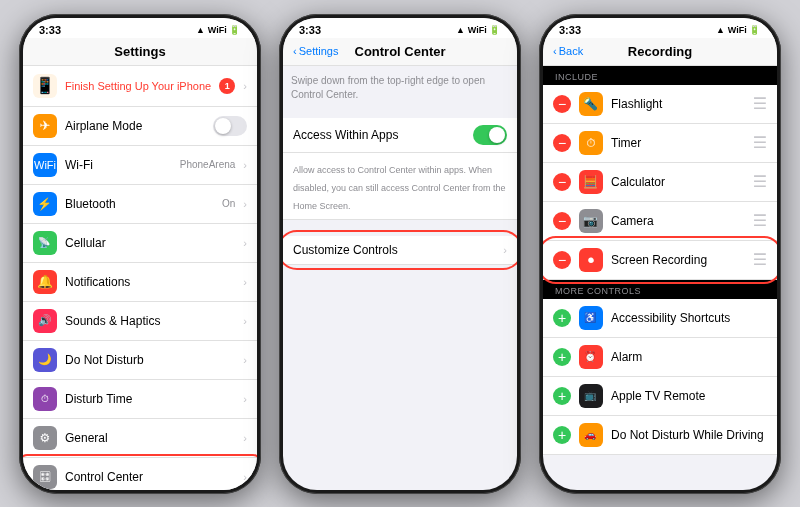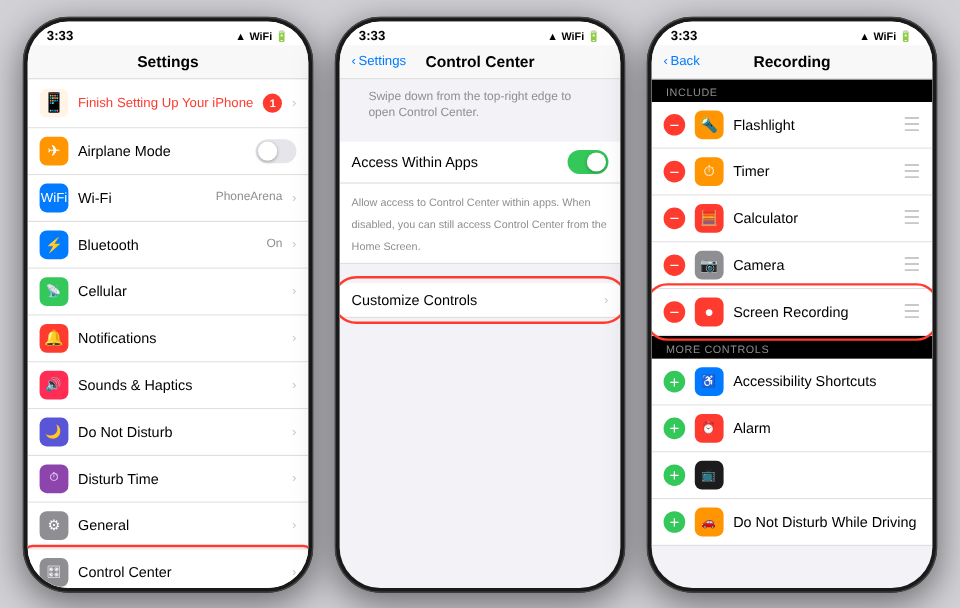--- a/index.html
+++ b/index.html
@@ -169,21 +169,21 @@
     }
     .finish-banner .finish-text {
       flex: 1;
       font-size: 11px;
       color: #ff3b30;
       font-weight: 500;
     }
 
     
     .cc-description {
-      padding: 8px 24px;
+      padding: 8px 8px;
       font-size: 10px;
       color: #8e8e93;
       background: #f2f2f7;
       line-height: 1.4;
     }
 
     .cc-section-title {
       padding: 6px 12px 3px;
       font-size: 9px;
       color: #8e8e93;
@@ -462,20 +462,21 @@
         <div class="icon-box" style="background:#ff3b30;">
             <span style="color:white;font-size:10px;">⏰</span>
           </div>
         <span class="item-text">Alarm</span>
       </div>
       <div class="settings-item">
         <div class="plus-btn">+</div>
         <div class="icon-box" style="background:#1c1c1e;">
             <span style="color:white;font-size:10px;">📺</span>
           </div>
+        <span class="item-text">Apple TV Remote</span>
       </div>
       <div class="settings-item">
         <div class="plus-btn">+</div>
         <div class="icon-box" style="background:#ff9500;">
             <span style="color:white;font-size:10px;">🚗</span>
           </div>
         <span class="item-text">Do Not Disturb While Driving</span>
       </div>
 
     </div>

